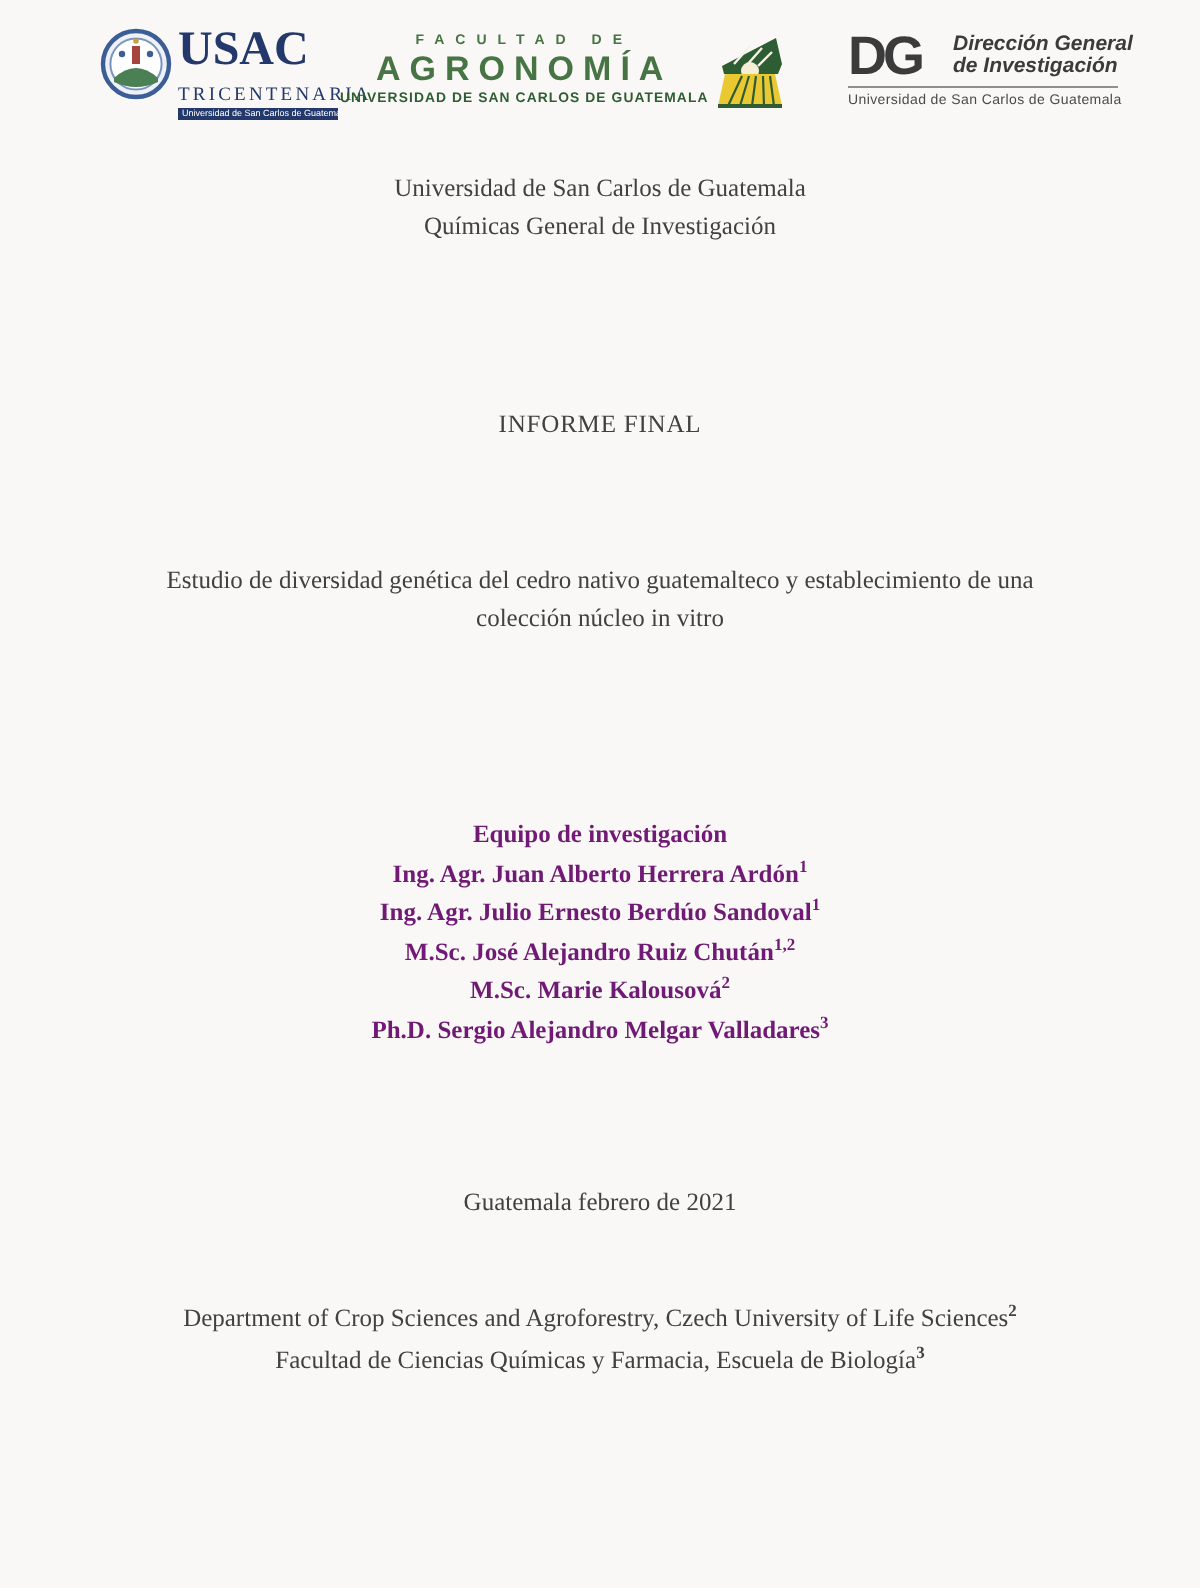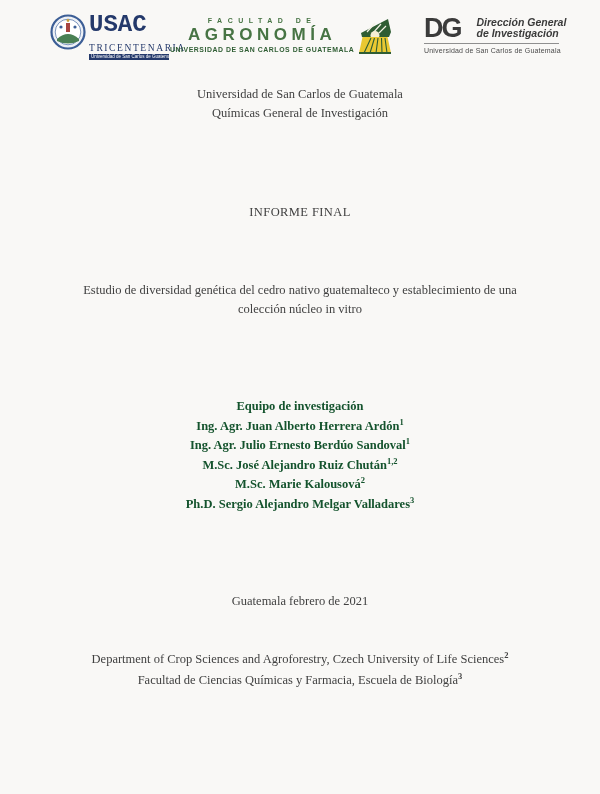--- a/index.html
+++ b/index.html
@@ -26,21 +26,21 @@
   }
 
   
   .logo-group{position:absolute;}
 
   
   .usac{left:50px;top:13px;display:flex;align-items:flex-start;gap:3px;}
   .usac-seal{width:36px;height:38px;flex:0 0 auto;}
   .usac-right{display:flex;flex-direction:column;align-items:flex-start;}
   .usac-acronym{
-    font-family:Liberation Mono, monospace;
+    font-family:Liberation Serif, serif;
     font-weight:bold;font-size:24px;line-height:24px;
     color:var(--usac-navy);letter-spacing:0px;
   }
   .usac-sub{
     font-family:"Liberation Serif","DejaVu Serif",serif;
     font-size:9.5px;line-height:10px;letter-spacing:1.6px;
     color:var(--usac-navy);margin-top:6px;white-space:nowrap;
   }
   .usac-bar{
     margin-top:1px;background:var(--usac-navy);color:#ffffff;
@@ -80,21 +80,21 @@
   .dgi-tag{
     font-size:7px;line-height:9px;color:#4a4a4a;margin-top:2px;
     letter-spacing:0.2px;white-space:nowrap;text-align:center;
   }
 
   
   .textline,.textblock{position:absolute;left:0;width:600px;text-align:center;}
   .inst{top:85px;font-size:12.5px;line-height:19px;}
   .informe{top:203px;font-size:12.5px;line-height:19px;letter-spacing:0.4px;}
   .title-block{top:281px;font-size:12.5px;line-height:19px;}
-  .team{top:397px;font-size:12.5px;line-height:19.5px;font-weight:bold;color:#14532d;}
+  .team{top:408px;font-size:12.5px;line-height:19.5px;font-weight:bold;color:#701a75;}
   .date{top:592px;font-size:12.5px;line-height:19px;}
   .affil{top:649px;font-size:12.5px;line-height:20.5px;}
   sup{font-size:8.5px;line-height:0;}
   .team sup,.affil sup{font-weight:bold;}
 </style>
 </head>
 <body>
 
 <div class="page">
 

